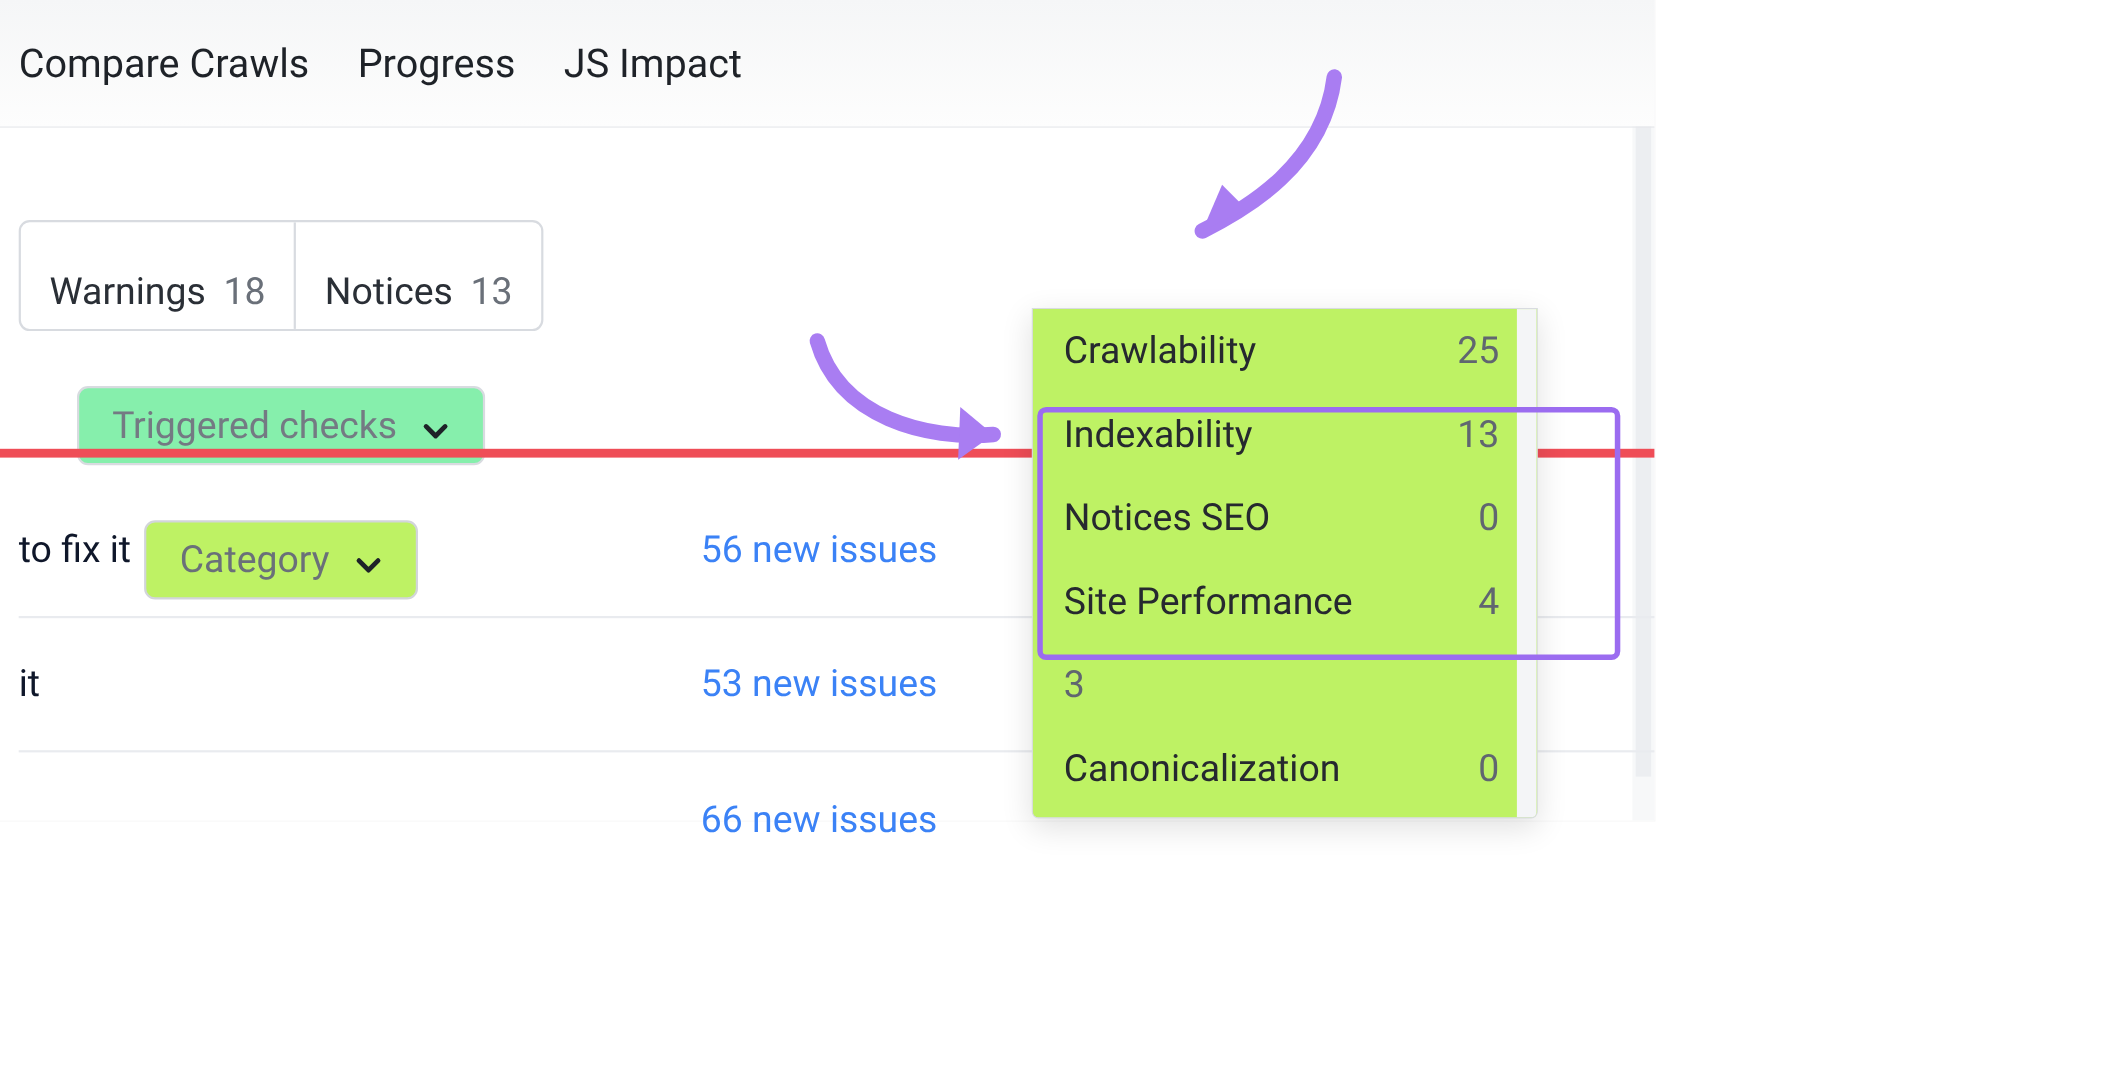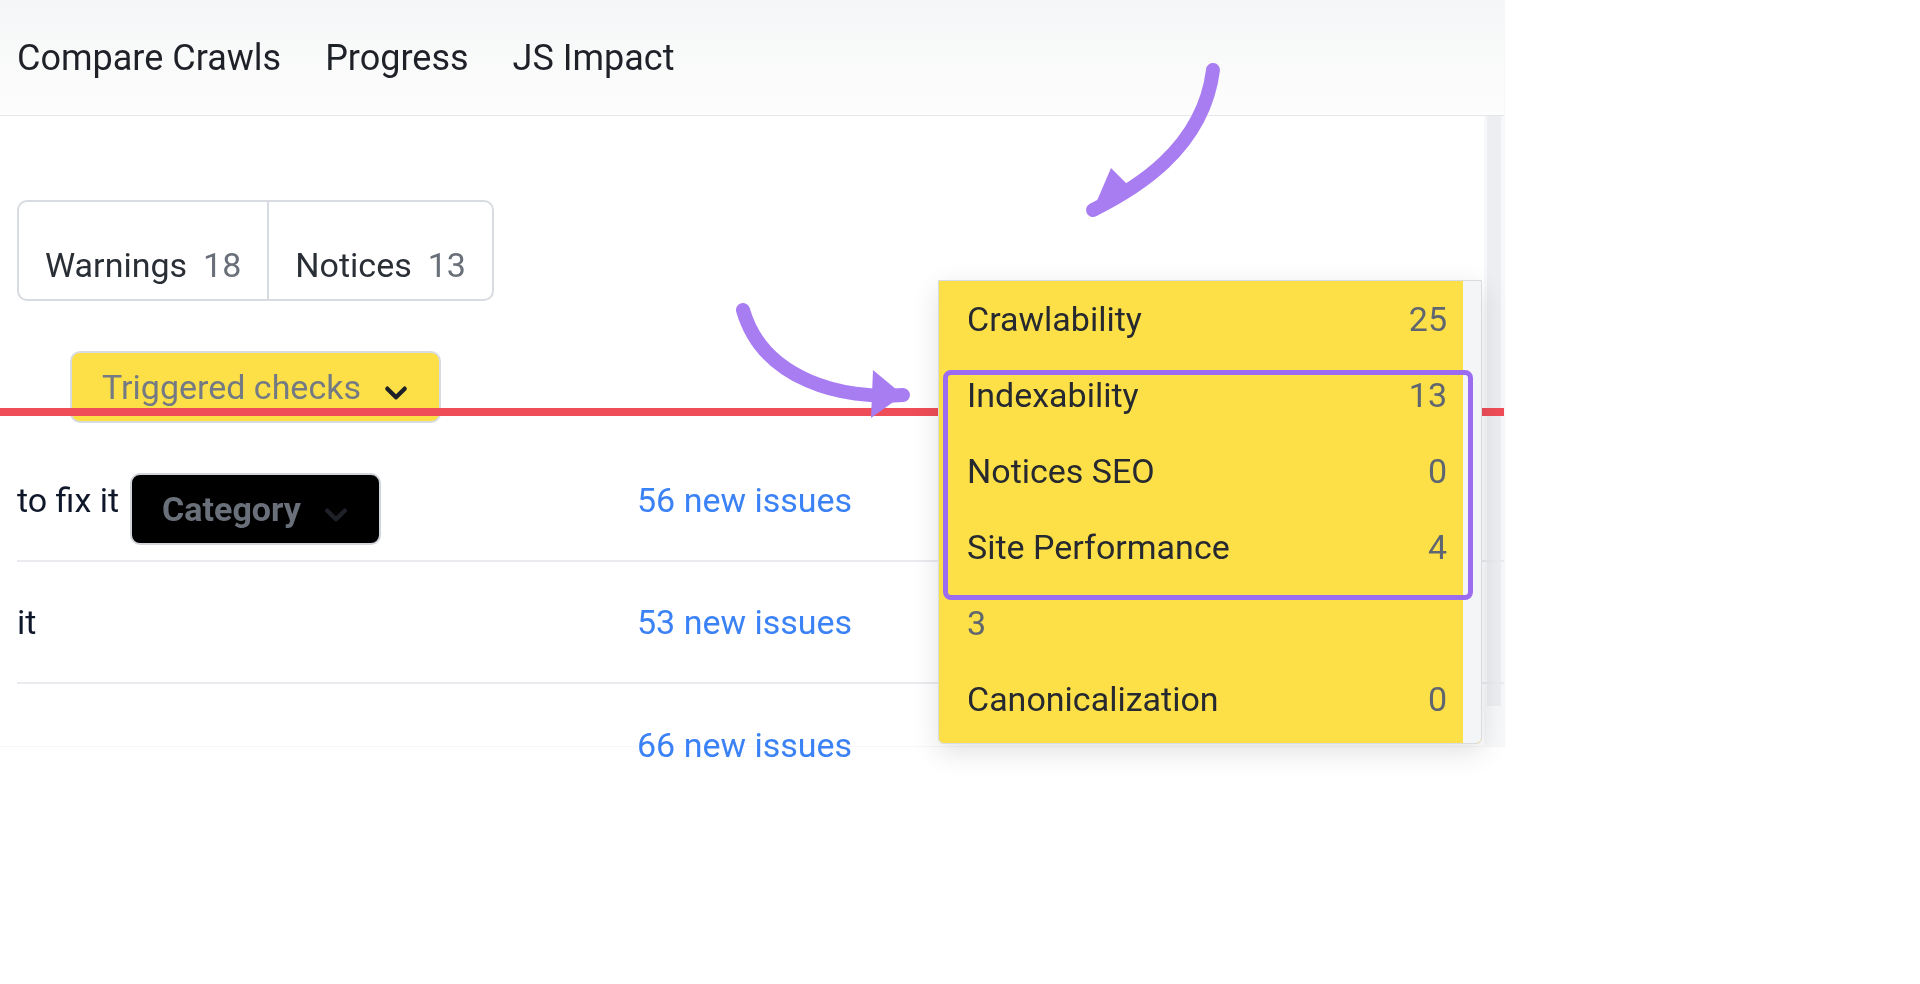--- a/index.html
+++ b/index.html
@@ -74,27 +74,26 @@
   .dd {
     display: flex;
     align-items: center;
     gap: 22px;
     border: 2px solid #d8dbe0;
     border-radius: 10px;
     padding: 14px 30px;
     font-size: 34px;
     color: #747a83;
     cursor: pointer;
-    background: #fde047;
+    background: #86efac;
   }
   .dd.open {
-    background: #000000;
+    background: #bef264;
     border-color: #d2d5da;
     color: #6a7079;
-    font-weight: bold;
   }
   .chev {
     width: 26px; height: 26px;
     display: inline-block;
   }
   .chev svg { width: 100%; height: 100%; }
 
   
   .redline {
     position: absolute;
@@ -129,23 +128,23 @@
   .row .link {
     color: #3b82f6;
     cursor: pointer;
   }
 
   
   .catpanel {
     position: absolute;
     left: 955px;
     top: 280px;
-    width: 544px;
+    width: 460px;
     height: 464px;
-    background: #fde047;
+    background: #bef264;
     border: 1px solid #d8dbe0;
     border-radius: 0 0 6px 6px;
     box-shadow: 0 8px 28px rgba(0,0,0,0.12);
     font-size: 34px;
     overflow: hidden;
   }
   .catpanel::after{
     
     content:"";
     position:absolute;

